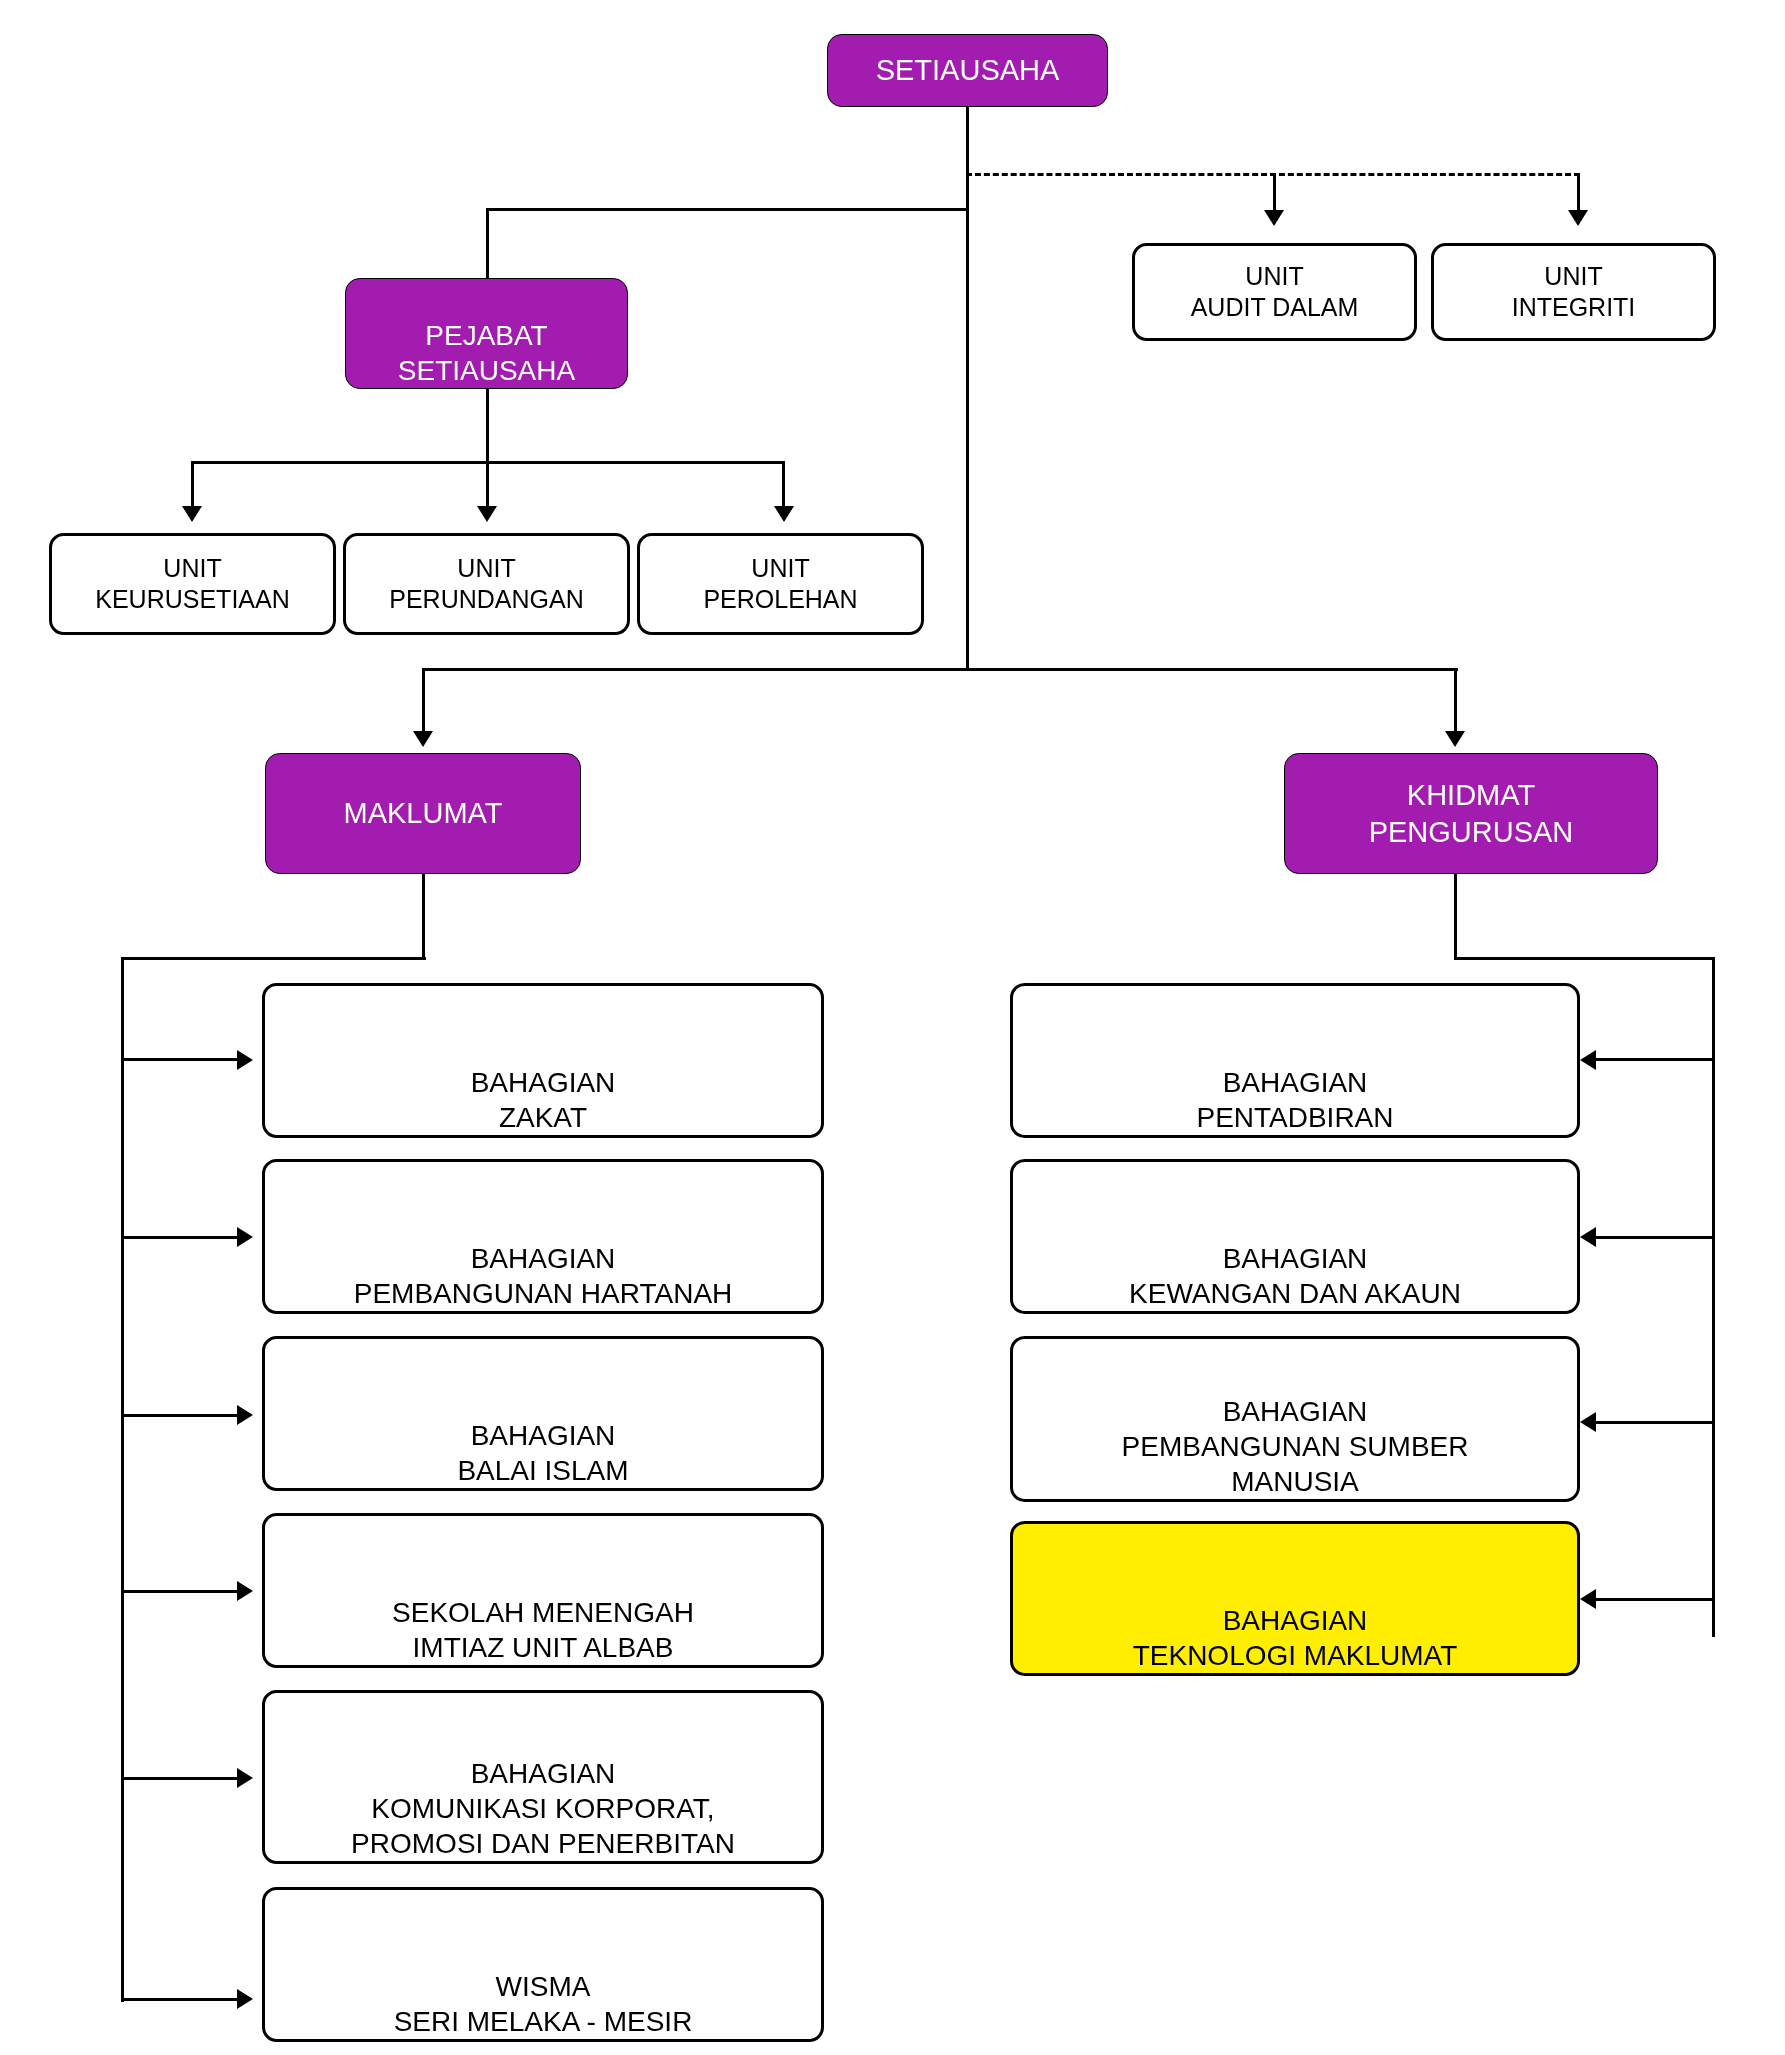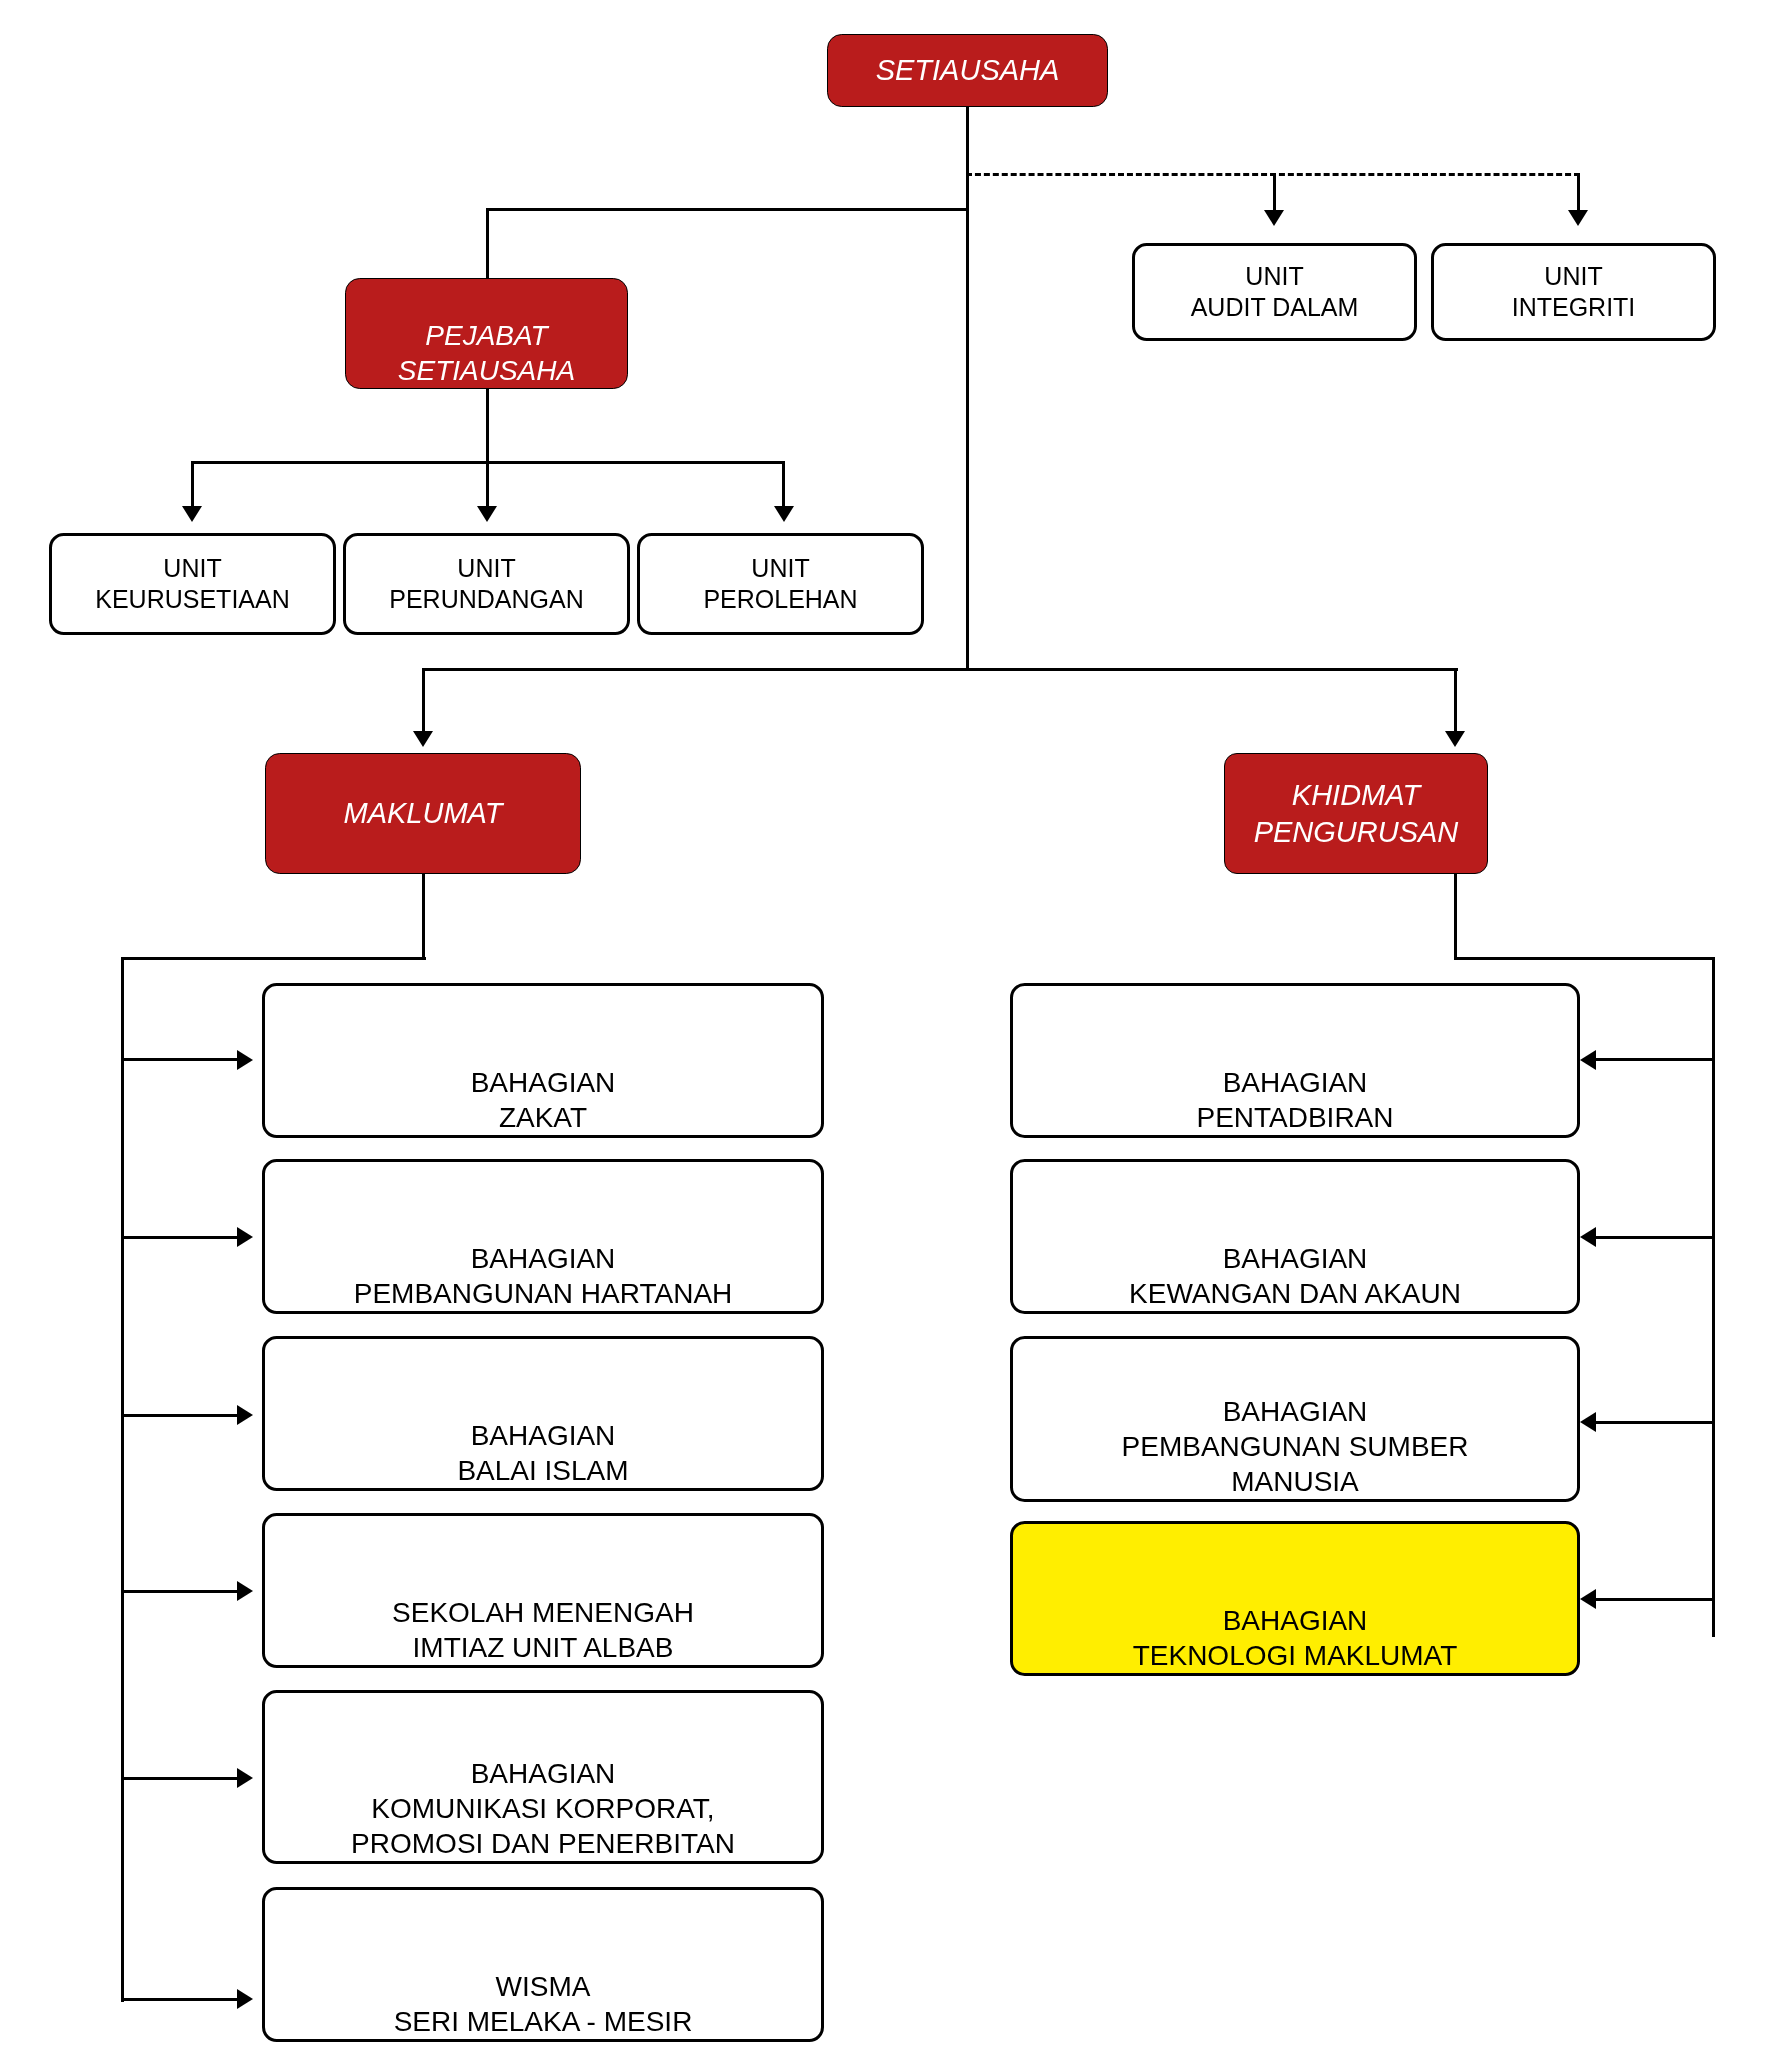--- a/index.html
+++ b/index.html
@@ -25,24 +25,23 @@
     justify-content: center;
     text-align: center;
     line-height: 1.25;
     border-radius: 14.7px;
   }
   .node .lbl {
     display: block;
     white-space: pre-line;
   }
   .node.black {
-    background: #b91c1c;
+    background: #a21caf;
     color: #ffffff;
     border: 1.6px solid #000000;
-    font-style: italic;
   }
   .node.white {
     background: #ffffff;
     color: #000000;
     border: 3.3px solid #000000;
   }
   .node.yellow {
     background: #ffee00;
     color: #000000;
     border: 3.3px solid #000000;
@@ -151,21 +150,21 @@
 
   <div class="line hline" style="left:422px; top:668px; width:1036px;"></div>
   <div class="line vline" style="left:422px; top:668px; height:67px;"></div>
   <div class="arrow-down" style="left:413px; top:731px;"></div>
   <div class="line vline" style="left:1454px; top:668px; height:67px;"></div>
   <div class="arrow-down" style="left:1445px; top:731px;"></div>
 
   <div class="node black big" style="left:265px; top:753px; width:316px; height:121px;">
     <span class="lbl">MAKLUMAT</span>
   </div>
-  <div class="node black big" style="left:1224px; top:753px; width:264px; height:121px;border-radius:13px;">
+  <div class="node black big" style="left:1284px; top:753px; width:374px; height:121px;">
     <span class="lbl">KHIDMAT
 PENGURUSAN</span>
   </div>
 
   <div class="line vline" style="left:422px; top:874px; height:85px;"></div>
   <div class="line vline" style="left:1454px; top:874px; height:85px;"></div>
 
   <div class="line hline" style="left:121px; top:957px; width:305px;"></div>
   <div class="line vline" style="left:121px; top:957px; height:1045px;"></div>
 

